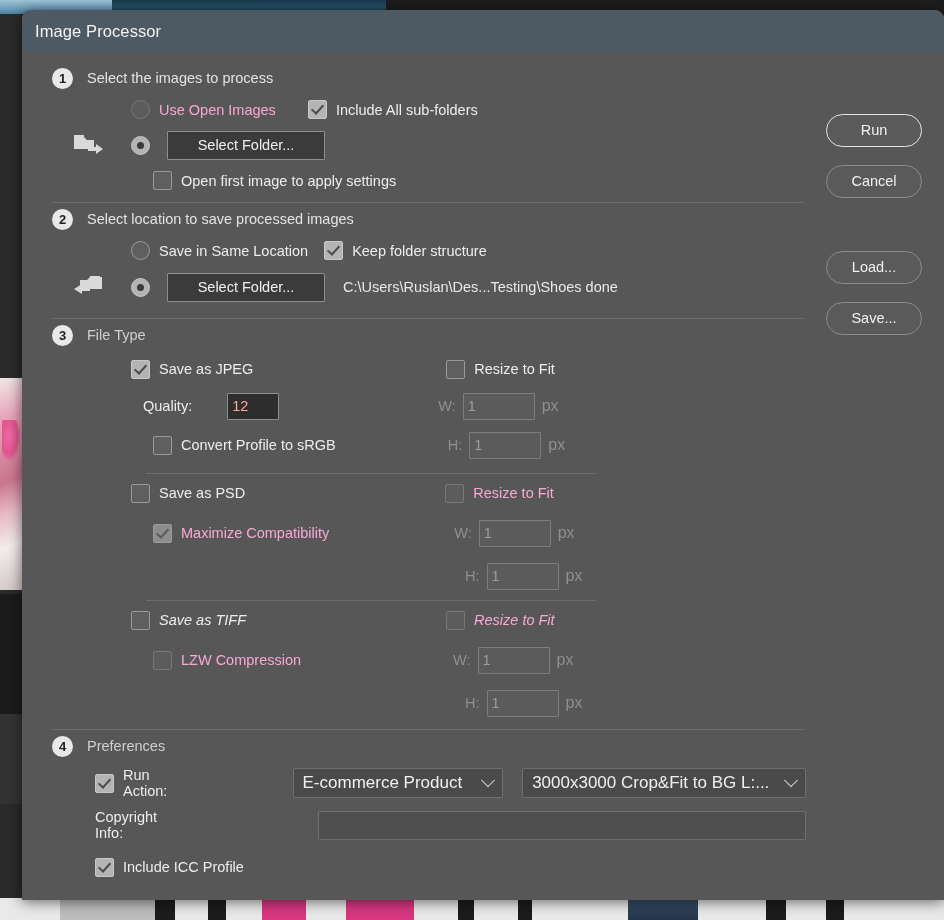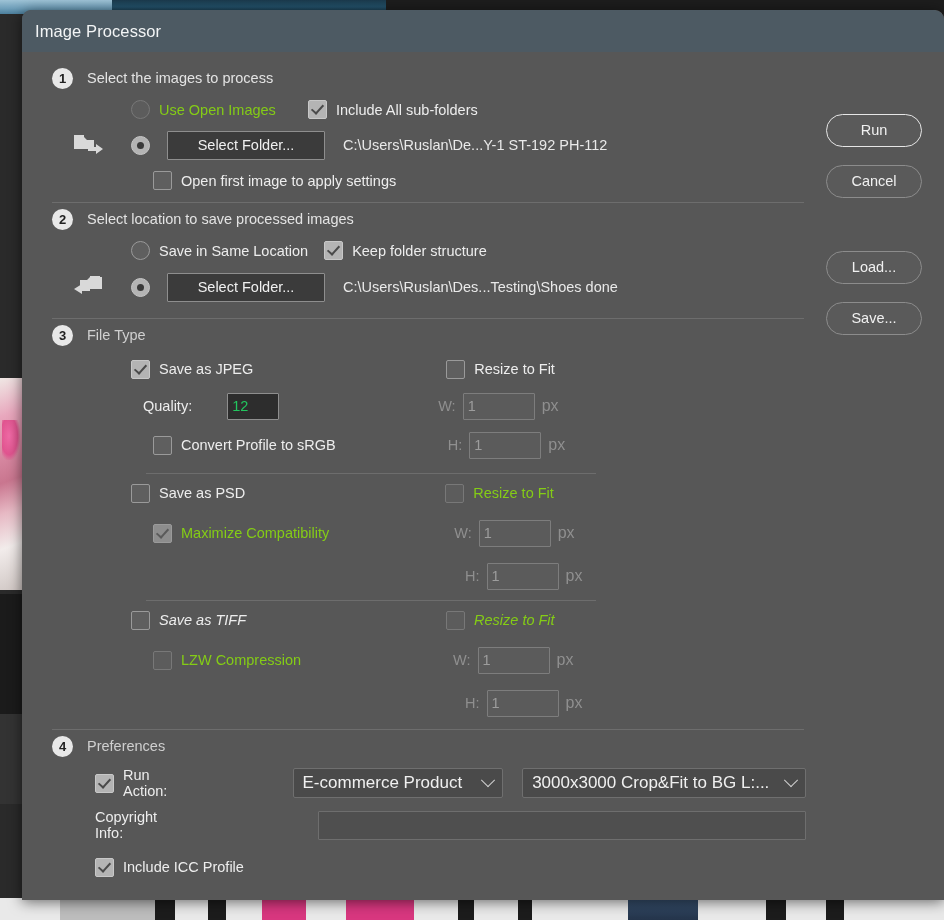--- a/index.html
+++ b/index.html
@@ -143,36 +143,36 @@
     flex: 0 0 auto; position: relative; cursor: pointer;
   }
   .rb.on { background: #b4b4b4; border-color: #c6c6c6; }
   .rb.on::after {
     content: ""; position: absolute; left: 5px; top: 5px;
     width: 7px; height: 7px; border-radius: 50%; background: #3a3a3a;
   }
   .rb.dis { background: #5c5c5c; border-color: #787878; }
 
   .lbl { color: #ededed; font-size: 14.5px; margin-left: 9px; }
-  .lbl.dis { color: #84cc16; }
+  .lbl.dis { color: #f9a8d4; }
   .lbl.plain { margin-left: 0; }
 
   
   .btn {
     background: #3b3b3b; border: 1px solid #8e8e8e;
     color: #f0f0f0; font-size: 14.5px;
     height: 29px; width: 158px; cursor: pointer; border-radius: 1px;
     font-family: "Liberation Sans", sans-serif;
   }
   .pathtext { color: #e9e9e9; font-size: 14.5px; margin-left: 18px; }
 
   
   .inp {
     background: #2d2d2d; border: 1px solid #8e8e8e;
-    color: #22c55e; font-size: 14.5px;
+    color: #fca5a5; font-size: 14.5px;
     height: 25px; width: 42px; padding: 0 4px; border-radius: 1px;
     font-family: "Liberation Sans", sans-serif;
   }
   .inp.dis { background: #5b5b5b; border-color: #7d7d7d; color: #9d9d9d; }
   .inp.wide { width: 62px; }
   .unit { color: #e6e6e6; font-size: 16px; margin-left: 7px; }
   .unit.dis { color: #8f8f8f; }
   .prefix { color: #e6e6e6; font-size: 14.5px; margin-right: 7px; }
   .prefix.dis { color: #8f8f8f; }
 
@@ -269,21 +269,20 @@
               <svg width="38" height="22" viewBox="0 0 38 22">
                 <path d="M2 3 h10 l3 3 h7 v9 H2 Z" fill="#d9d9d9"></path>
                 <rect x="2" y="1" width="10" height="3" fill="#d9d9d9"></rect>
                 <path d="M16 13 h8 v-3 l7 5 -7 5 v-3 h-8 Z" fill="#d9d9d9"></path>
               </svg>
             </span>
             <div style="width:21px"></div>
             <div class="rb on"></div>
             <div style="width:17px"></div>
             <button class="btn">Select Folder...</button>
-            <span class="pathtext">C:\Users\Ruslan\De...Y-1 ST-192 PH-112</span>
           </div>
 
           <div class="row" style="padding-left:115px;">
             <div class="cb"></div>
             <span class="lbl">Open first image to apply settings</span>
           </div>
 
           <div class="divider"></div>
         </div>
 

